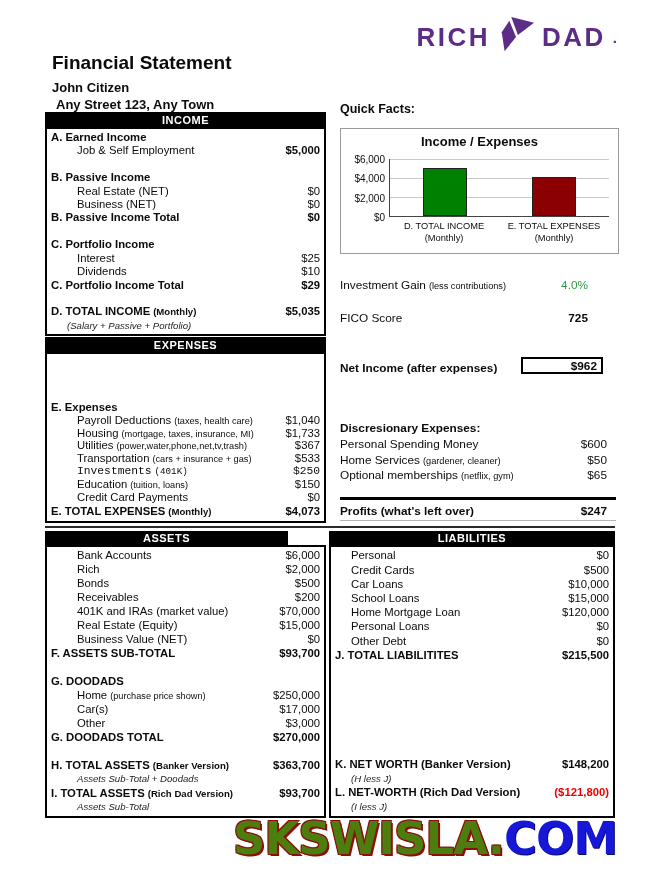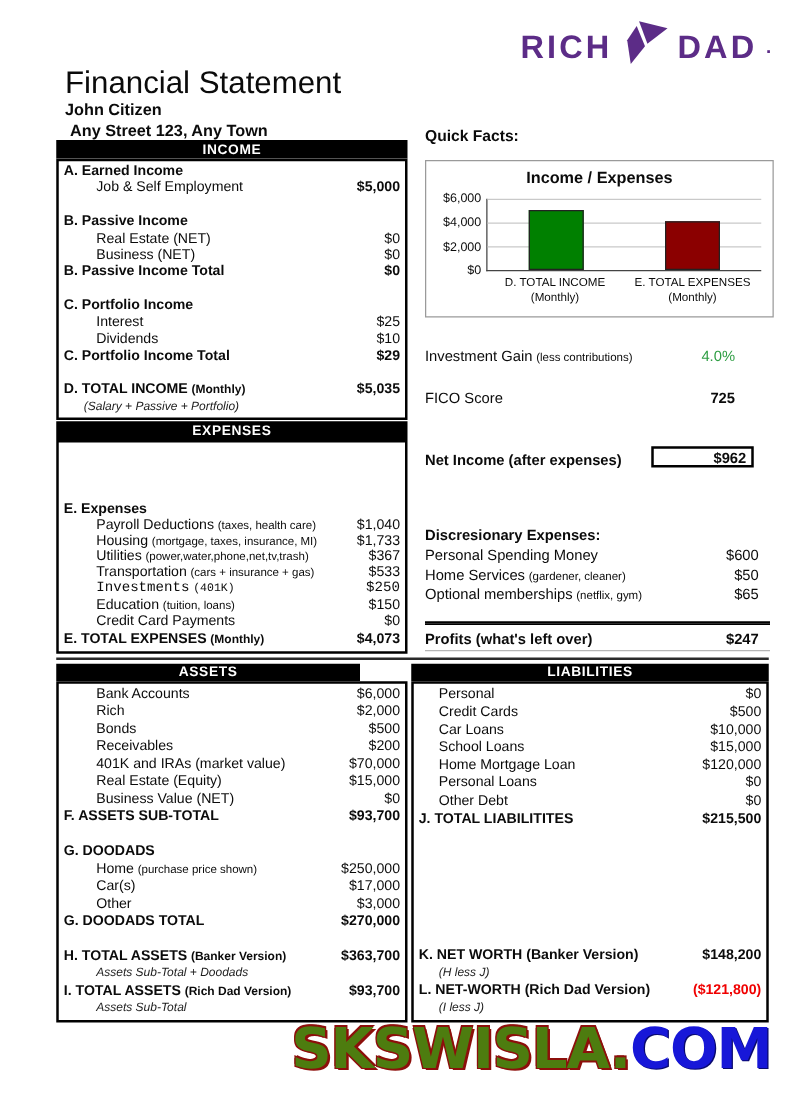--- a/index.html
+++ b/index.html
@@ -1,21 +1,21 @@
 <!DOCTYPE html>
 <html><head>
 <meta charset="utf-8">
 <style>
   html,body{margin:0;padding:0;background:#fff;}
   .page{position:relative;width:645px;height:896px;background:#ffffff;
         font-family:"Liberation Sans",sans-serif;color:#0b0b0b;overflow:hidden;}
   .abs{position:absolute;}
 
   
-  .doc-title{font-size:25px;font-weight:normal;}
+  .doc-title{font-size:19px;font-weight:bold;}
   .doc-sub{font-size:13px;font-weight:bold;}
   .logo{display:flex;align-items:center;gap:7px;color:#5c2c87;font-weight:600;}
   .logo .w{font-size:26px;letter-spacing:2.5px;}
   .logo .dot{font-size:15px;}
 
   
   .bar-hdr{background:#000;color:#fff;font-weight:bold;font-size:11px;
            display:flex;align-items:center;justify-content:center;letter-spacing:.5px;}
 
   

